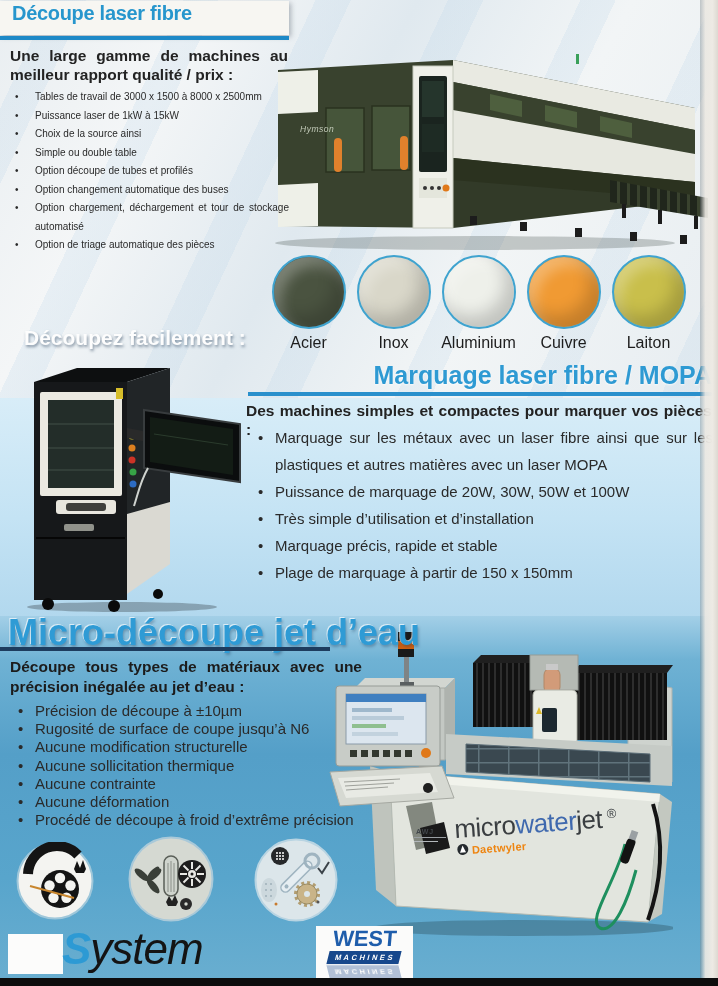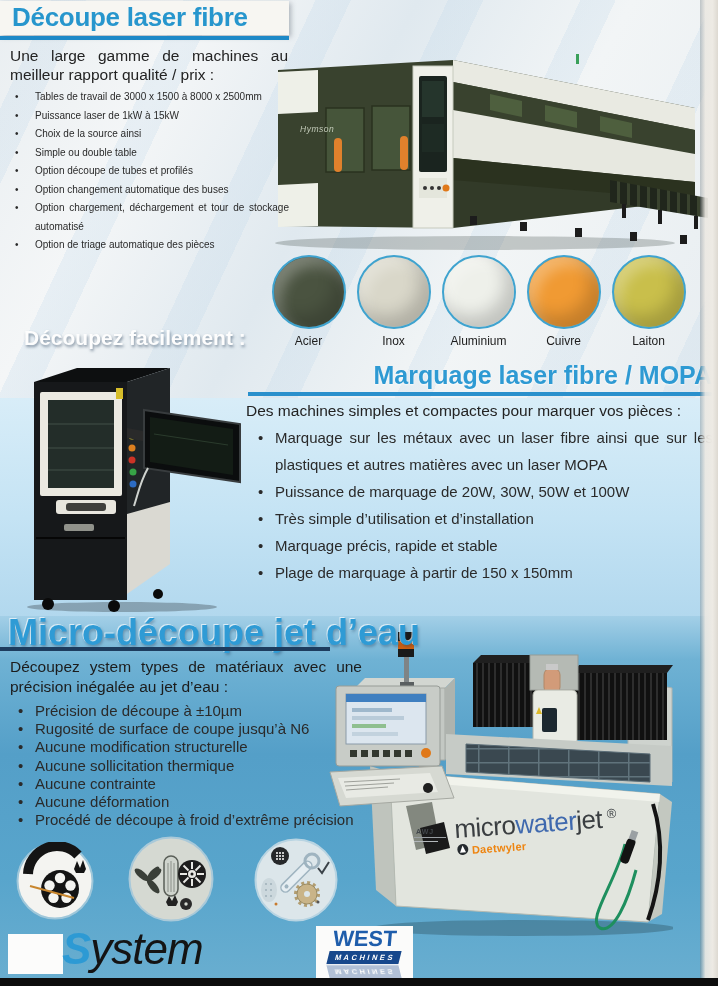--- a/index.html
+++ b/index.html
@@ -19,34 +19,34 @@
     background:linear-gradient(180deg,#d8edf8 0%,#c4e3f4 55%,#b2d8ee 100%); }
   .bg-bottom { left:0; top:616px; width:718px; height:364px;
     background:linear-gradient(180deg,#a3cfe7 0%,#6fb2d4 12%,#549fc8 38%,#58a5cc 72%,#69aed0 100%); }
   .page-edge { right:0; top:0; width:18px; height:986px; z-index:40;
     background:linear-gradient(90deg, rgba(110,120,125,.38) 0, rgba(235,232,226,.92) 30%, #edeae4 70%, #ddd9d1 100%); }
   .bottom-bar { left:0; top:978px; width:718px; height:8px; background:#0d0d0d; z-index:50; }
 
   
   .fiber-band { left:0; top:1px; width:289px; height:34px; background:#f7f6f2;
     box-shadow:2px 2px 5px rgba(95,105,115,.45); z-index:3; }
-  .fiber-title { margin:0; padding:1px 0 0 12px; font-size:26px; font-weight:bold;
+  .fiber-title { margin:0; padding:1px 0 0 12px; font-size:20px; font-weight:bold;
     color:#2796cd; letter-spacing:-.3px; }
   .fiber-underline { left:0; top:36px; width:289px; height:4px; background:#1e89c7; z-index:3; }
 
   .marking-title { left:300px; top:361px; width:412px; margin:0; text-align:right;
     font-size:25px; font-weight:bold; color:#2e9ad3; text-shadow:0 1px 2px rgba(255,255,255,.75); z-index:3; }
   .marking-underline { left:248px; top:392px; width:464px; height:4px; background:#2a90cc; z-index:3; }
 
   .waterjet-title { left:8px; top:612px; margin:0; font-size:36px; font-weight:bold; color:#2f9bd5;
     text-shadow:-1px -1px 0 rgba(255,255,255,.65), 1px 2px 3px rgba(25,55,85,.35); z-index:3; }
   .waterjet-underline { left:0; top:647px; width:330px; height:3.5px; background:#1d3c5e; z-index:3; }
 
   
-  .intro { font-weight:normal; color:#232323; margin:0; text-align:justify; z-index:3; }
+  .intro { font-weight:bold; color:#232323; margin:0; text-align:justify; z-index:3; }
   .fiber-intro { left:10px; top:46px; width:278px; font-size:15.5px; line-height:19px; }
   .marking-intro { left:246px; top:401px; width:466px; font-size:15.5px; line-height:19px; }
   .waterjet-intro { left:10px; top:657px; width:352px; font-size:15.5px; line-height:19.5px; color:#1c1c1c; }
 
   ul.bullets { margin:0; padding:0; list-style:none; color:#2a2a2a; z-index:3; position:absolute; }
   ul.bullets li { position:relative; text-align:justify; }
   ul.bullets li::before { content:"\2022"; position:absolute; }
   .fiber-bullets { left:12px; top:88px; width:277px; font-size:10px; }
   .fiber-bullets li { padding-left:23px; line-height:18.5px; }
   .fiber-bullets li::before { left:3px; }
@@ -58,21 +58,21 @@
   .waterjet-bullets li::before { left:2px; }
 
   .materials-caption { left:24px; top:326px; font-size:21px; font-weight:bold; color:#fdfdfd;
     text-shadow:1px 2px 3px rgba(45,70,95,.55); z-index:3; }
 
   
   .materials { left:266px; top:255px; width:425px; display:flex; z-index:3; }
   .material { width:85px; display:flex; flex-direction:column; align-items:center; }
   .material-circle { width:70px; height:70px; border-radius:50%; border:2.5px solid #3fa3cf;
     box-shadow:inset -9px -11px 16px rgba(0,0,0,.18), inset 7px 9px 13px rgba(255,255,255,.28); }
-  .material-label { margin-top:5px; font-size:12px; color:#1d1d1d; }
+  .material-label { margin-top:5px; font-size:16px; color:#1d1d1d; }
 
   
   .logo-patch { left:8px; top:934px; width:55px; height:40px; background:#fcfcfb; z-index:6; }
   .system-logo { left:62px; top:924px; font-size:44px; font-style:italic; letter-spacing:-1px; z-index:6; }
   .system-logo .sys-s { color:#2d9ad4; font-weight:bold; }
   .system-logo .sys-rest { color:#141414; }
   .west-box { left:316px; top:926px; width:97px; height:57px; background:#fbfbfa; z-index:6;
     display:flex; flex-direction:column; align-items:center; padding-top:2px; box-sizing:border-box; }
   .west-word { color:#1e5dab; font-weight:bold; font-size:22px; line-height:22px; transform:skewX(-5deg); }
   .west-banner { background:#17488c; color:#fff; font-size:7.5px; font-weight:bold; letter-spacing:2.5px;
@@ -219,21 +219,21 @@
     <polygon points="138,55 221,67 221,113 138,100" fill="#131c15"></polygon>
     <line x1="142" y1="72" x2="216" y2="83" stroke="#2a3b2c" stroke-width="1"></line>
     <path d="M136,106 C128,120 126,132 122,144" stroke="#cfd3cf" stroke-width="2" fill="none"></path>
     <circle cx="36" cy="242" r="6" fill="#0a0a0a"></circle>
     <circle cx="102" cy="244" r="6" fill="#0a0a0a"></circle>
     <circle cx="146" cy="232" r="5" fill="#0a0a0a"></circle>
   </svg>
 
   <h2 class="abs waterjet-title">Micro-découpe jet d’eau</h2>
   <div class="abs waterjet-underline"></div>
-  <p class="abs intro waterjet-intro">Découpez ystem types de matériaux avec une précision inégalée au jet d’eau :</p>
+  <p class="abs intro waterjet-intro">Découpe tous types de matériaux avec une précision inégalée au jet d’eau :</p>
   <ul class="bullets waterjet-bullets">
     <li>Précision de découpe à ±10µm</li>
     <li>Rugosité de surface de coupe jusqu’à N6</li>
     <li>Aucune modification structurelle</li>
     <li>Aucune sollicitation thermique</li>
     <li>Aucune contrainte</li>
     <li>Aucune déformation</li>
     <li>Procédé de découpe à froid d’extrême précision</li>
   </ul>
 

